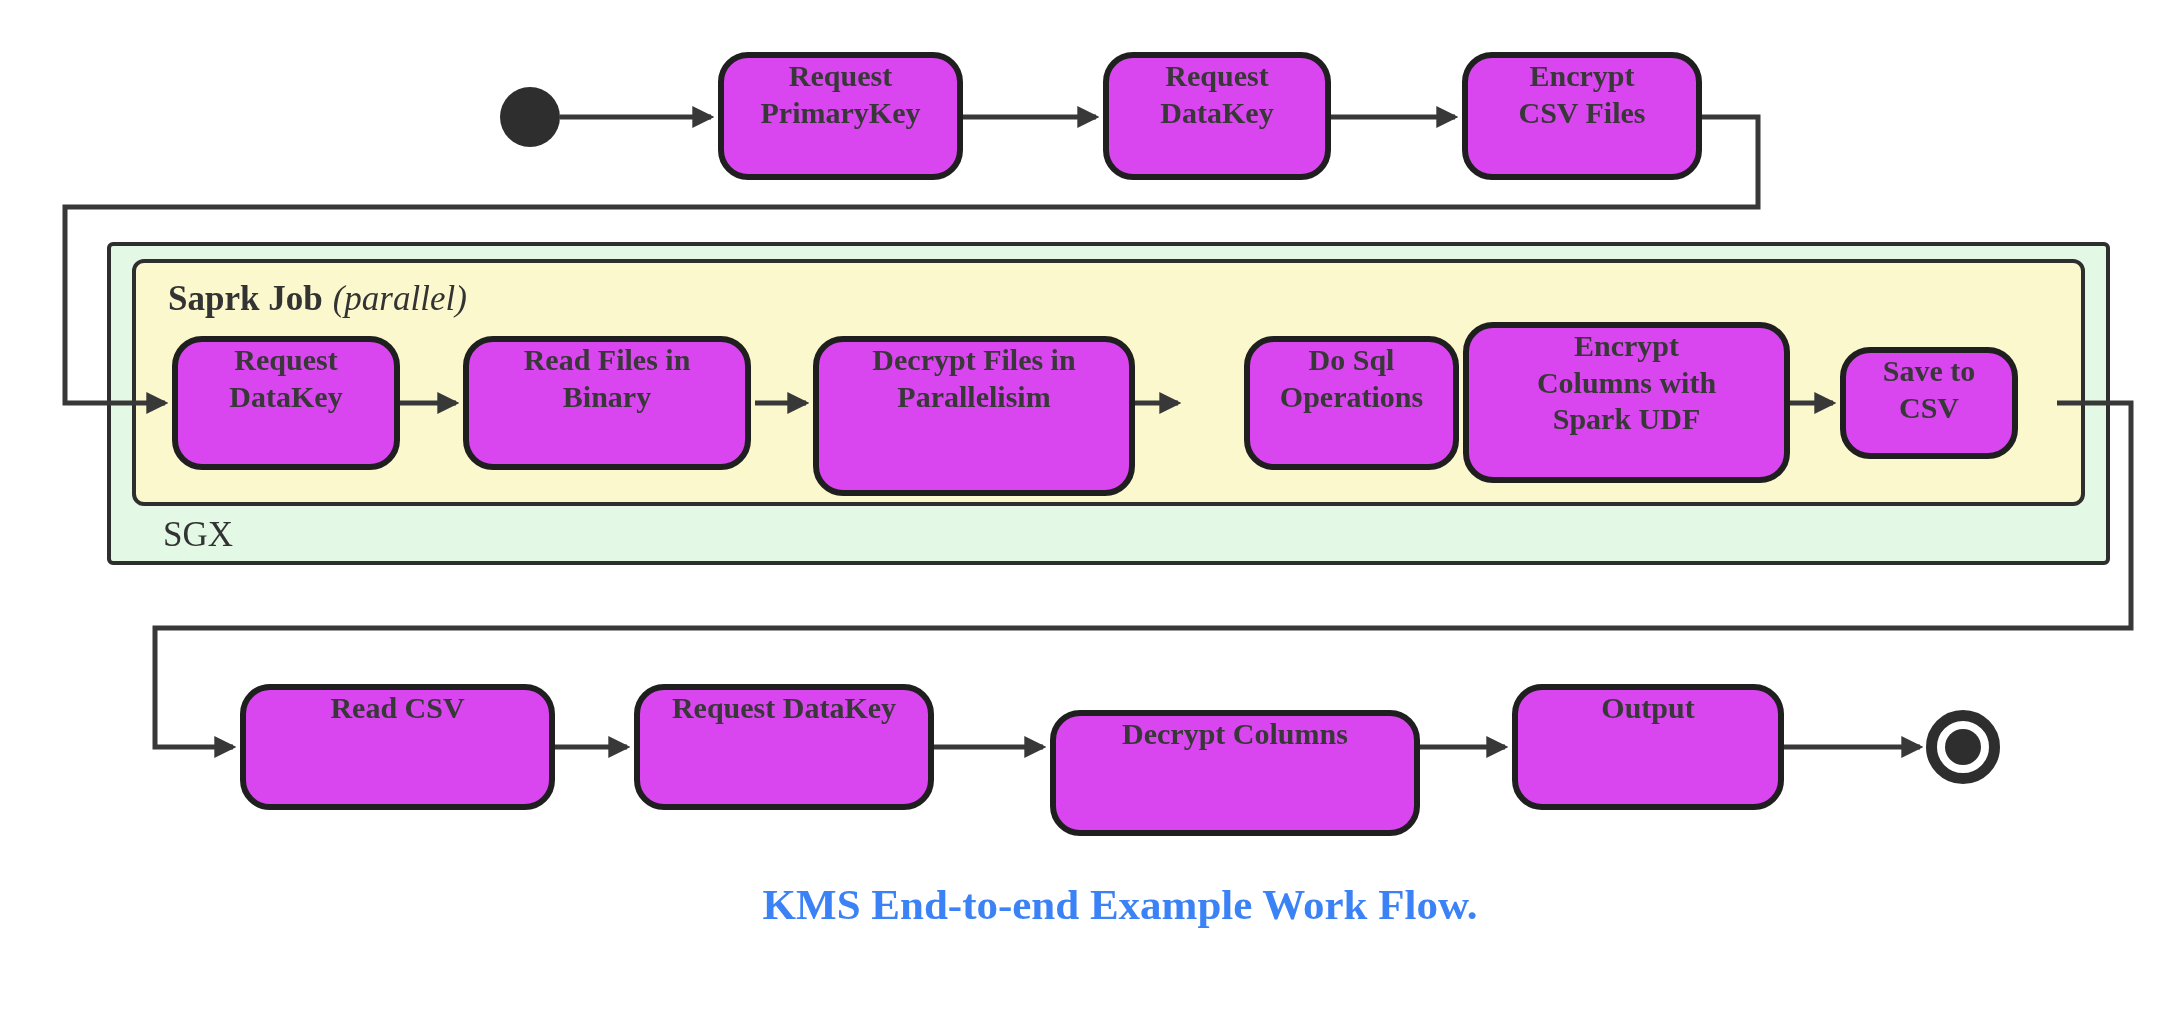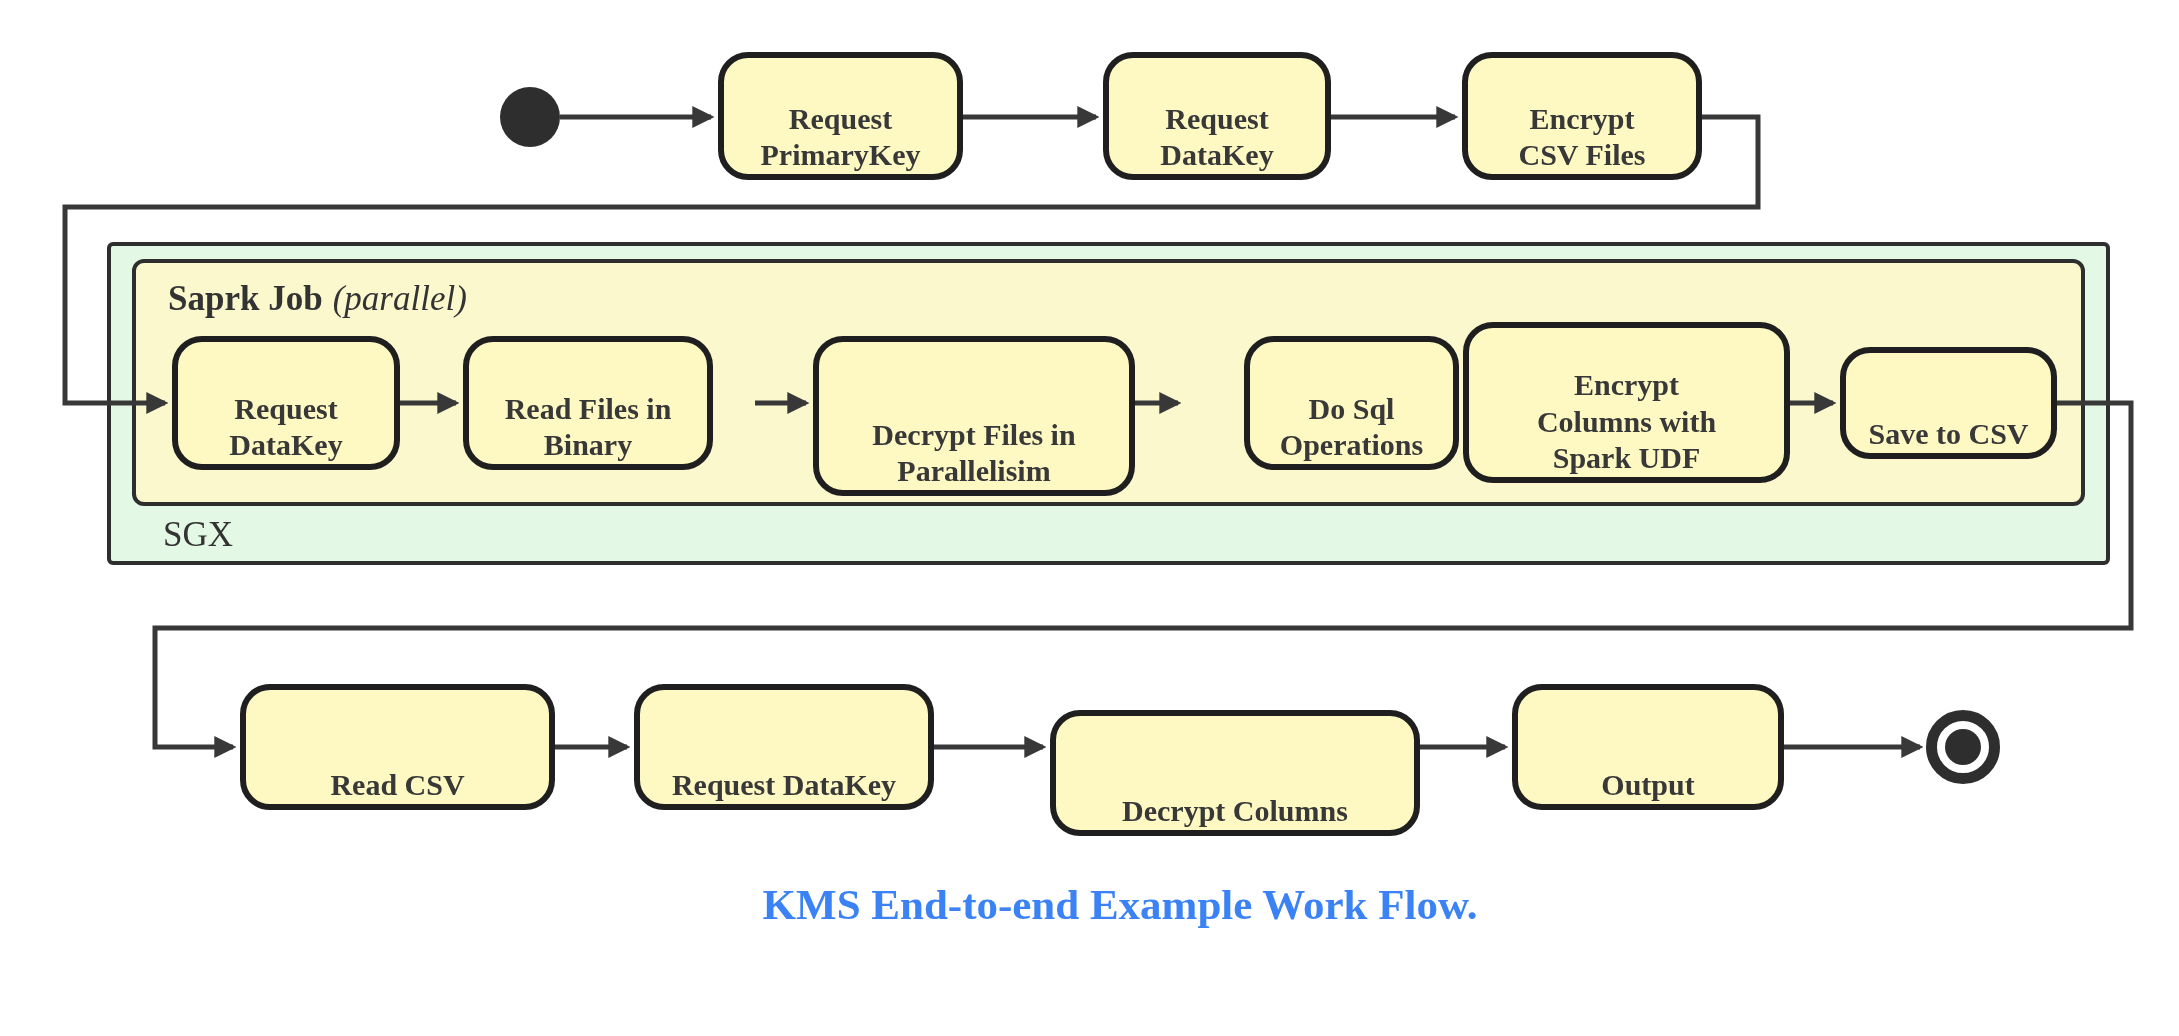--- a/index.html
+++ b/index.html
@@ -49,25 +49,25 @@
     left: 32px; top: 16px;
     font-size: 35px;
     color: #333333;
   }
   .spark-label .bold { font-weight: bold; }
   .spark-label .ital { font-style: italic; font-weight: normal; margin-left: 10px; }
   
   .node {
     position: absolute;
     box-sizing: border-box;
-    background: #fef9c3;
+    background: #d946ef;
     border: 6px solid #1f1f1f;
     border-radius: 30px;
     display: flex;
-    align-items: flex-end;
+    align-items: flex-start;
     justify-content: center;
     text-align: center;
   }
   .node-label {
     white-space: pre-line;
     font-weight: bold;
     font-size: 30px;
     line-height: 1.22;
     color: #383838;
     padding: 0 6px;
@@ -130,38 +130,38 @@
 </div>
 <div class="node" style="left:1462px;top:52px;width:240px;height:128px">
   <span class="node-label">Encrypt
 CSV Files</span>
 </div>
 
 <div class="node" style="left:172px;top:336px;width:228px;height:134px">
   <span class="node-label">Request
 DataKey</span>
 </div>
-<div class="node" style="left:463px;top:336px;width:250px;height:134px">
+<div class="node" style="left:463px;top:336px;width:288px;height:134px">
   <span class="node-label">Read Files in
 Binary</span>
 </div>
 <div class="node" style="left:813px;top:336px;width:322px;height:160px">
   <span class="node-label">Decrypt Files in
 Parallelisim</span>
 </div>
 <div class="node" style="left:1244px;top:336px;width:215px;height:134px">
   <span class="node-label">Do Sql
 Operations</span>
 </div>
 <div class="node" style="left:1463px;top:322px;width:327px;height:161px">
   <span class="node-label">Encrypt
 Columns with
 Spark UDF</span>
 </div>
-<div class="node" style="left:1840px;top:347px;width:217px;height:112px">
+<div class="node" style="left:1840px;top:347px;width:178px;height:112px">
   <span class="node-label">Save to CSV</span>
 </div>
 
 <div class="node" style="left:240px;top:684px;width:315px;height:126px">
   <span class="node-label">Read CSV</span>
 </div>
 <div class="node" style="left:634px;top:684px;width:300px;height:126px">
   <span class="node-label">Request DataKey</span>
 </div>
 <div class="node" style="left:1050px;top:710px;width:370px;height:126px">

